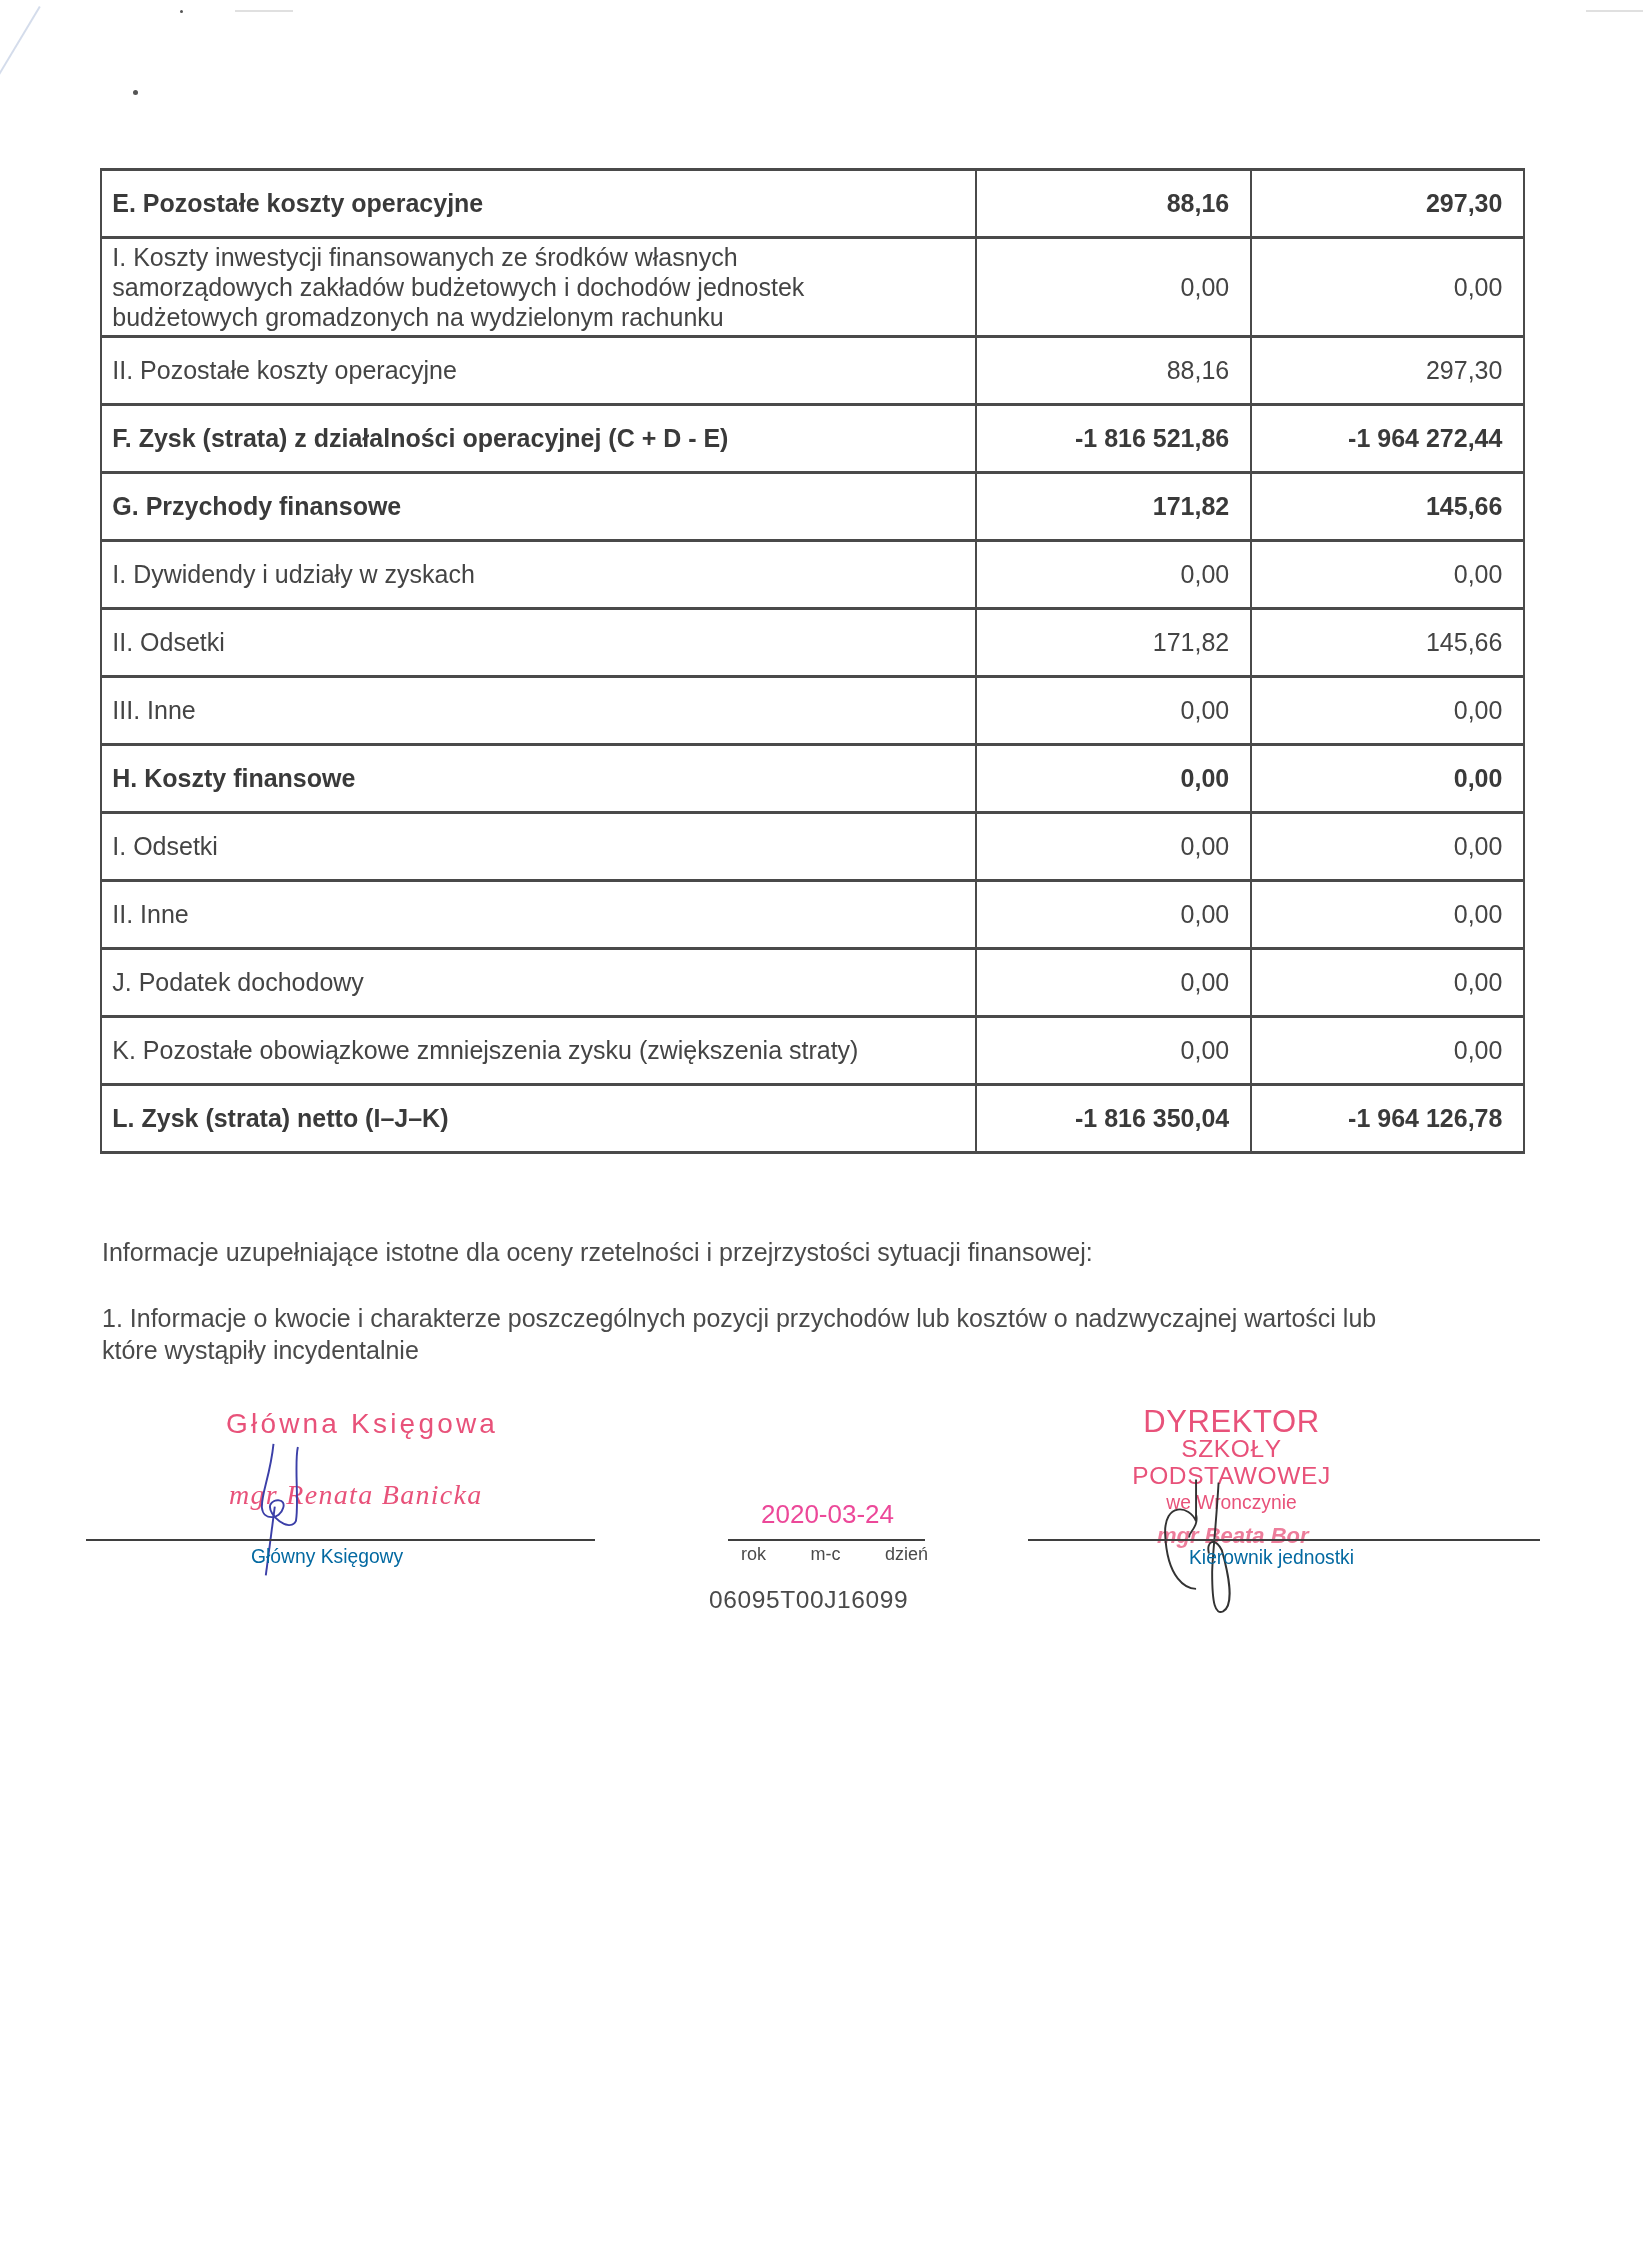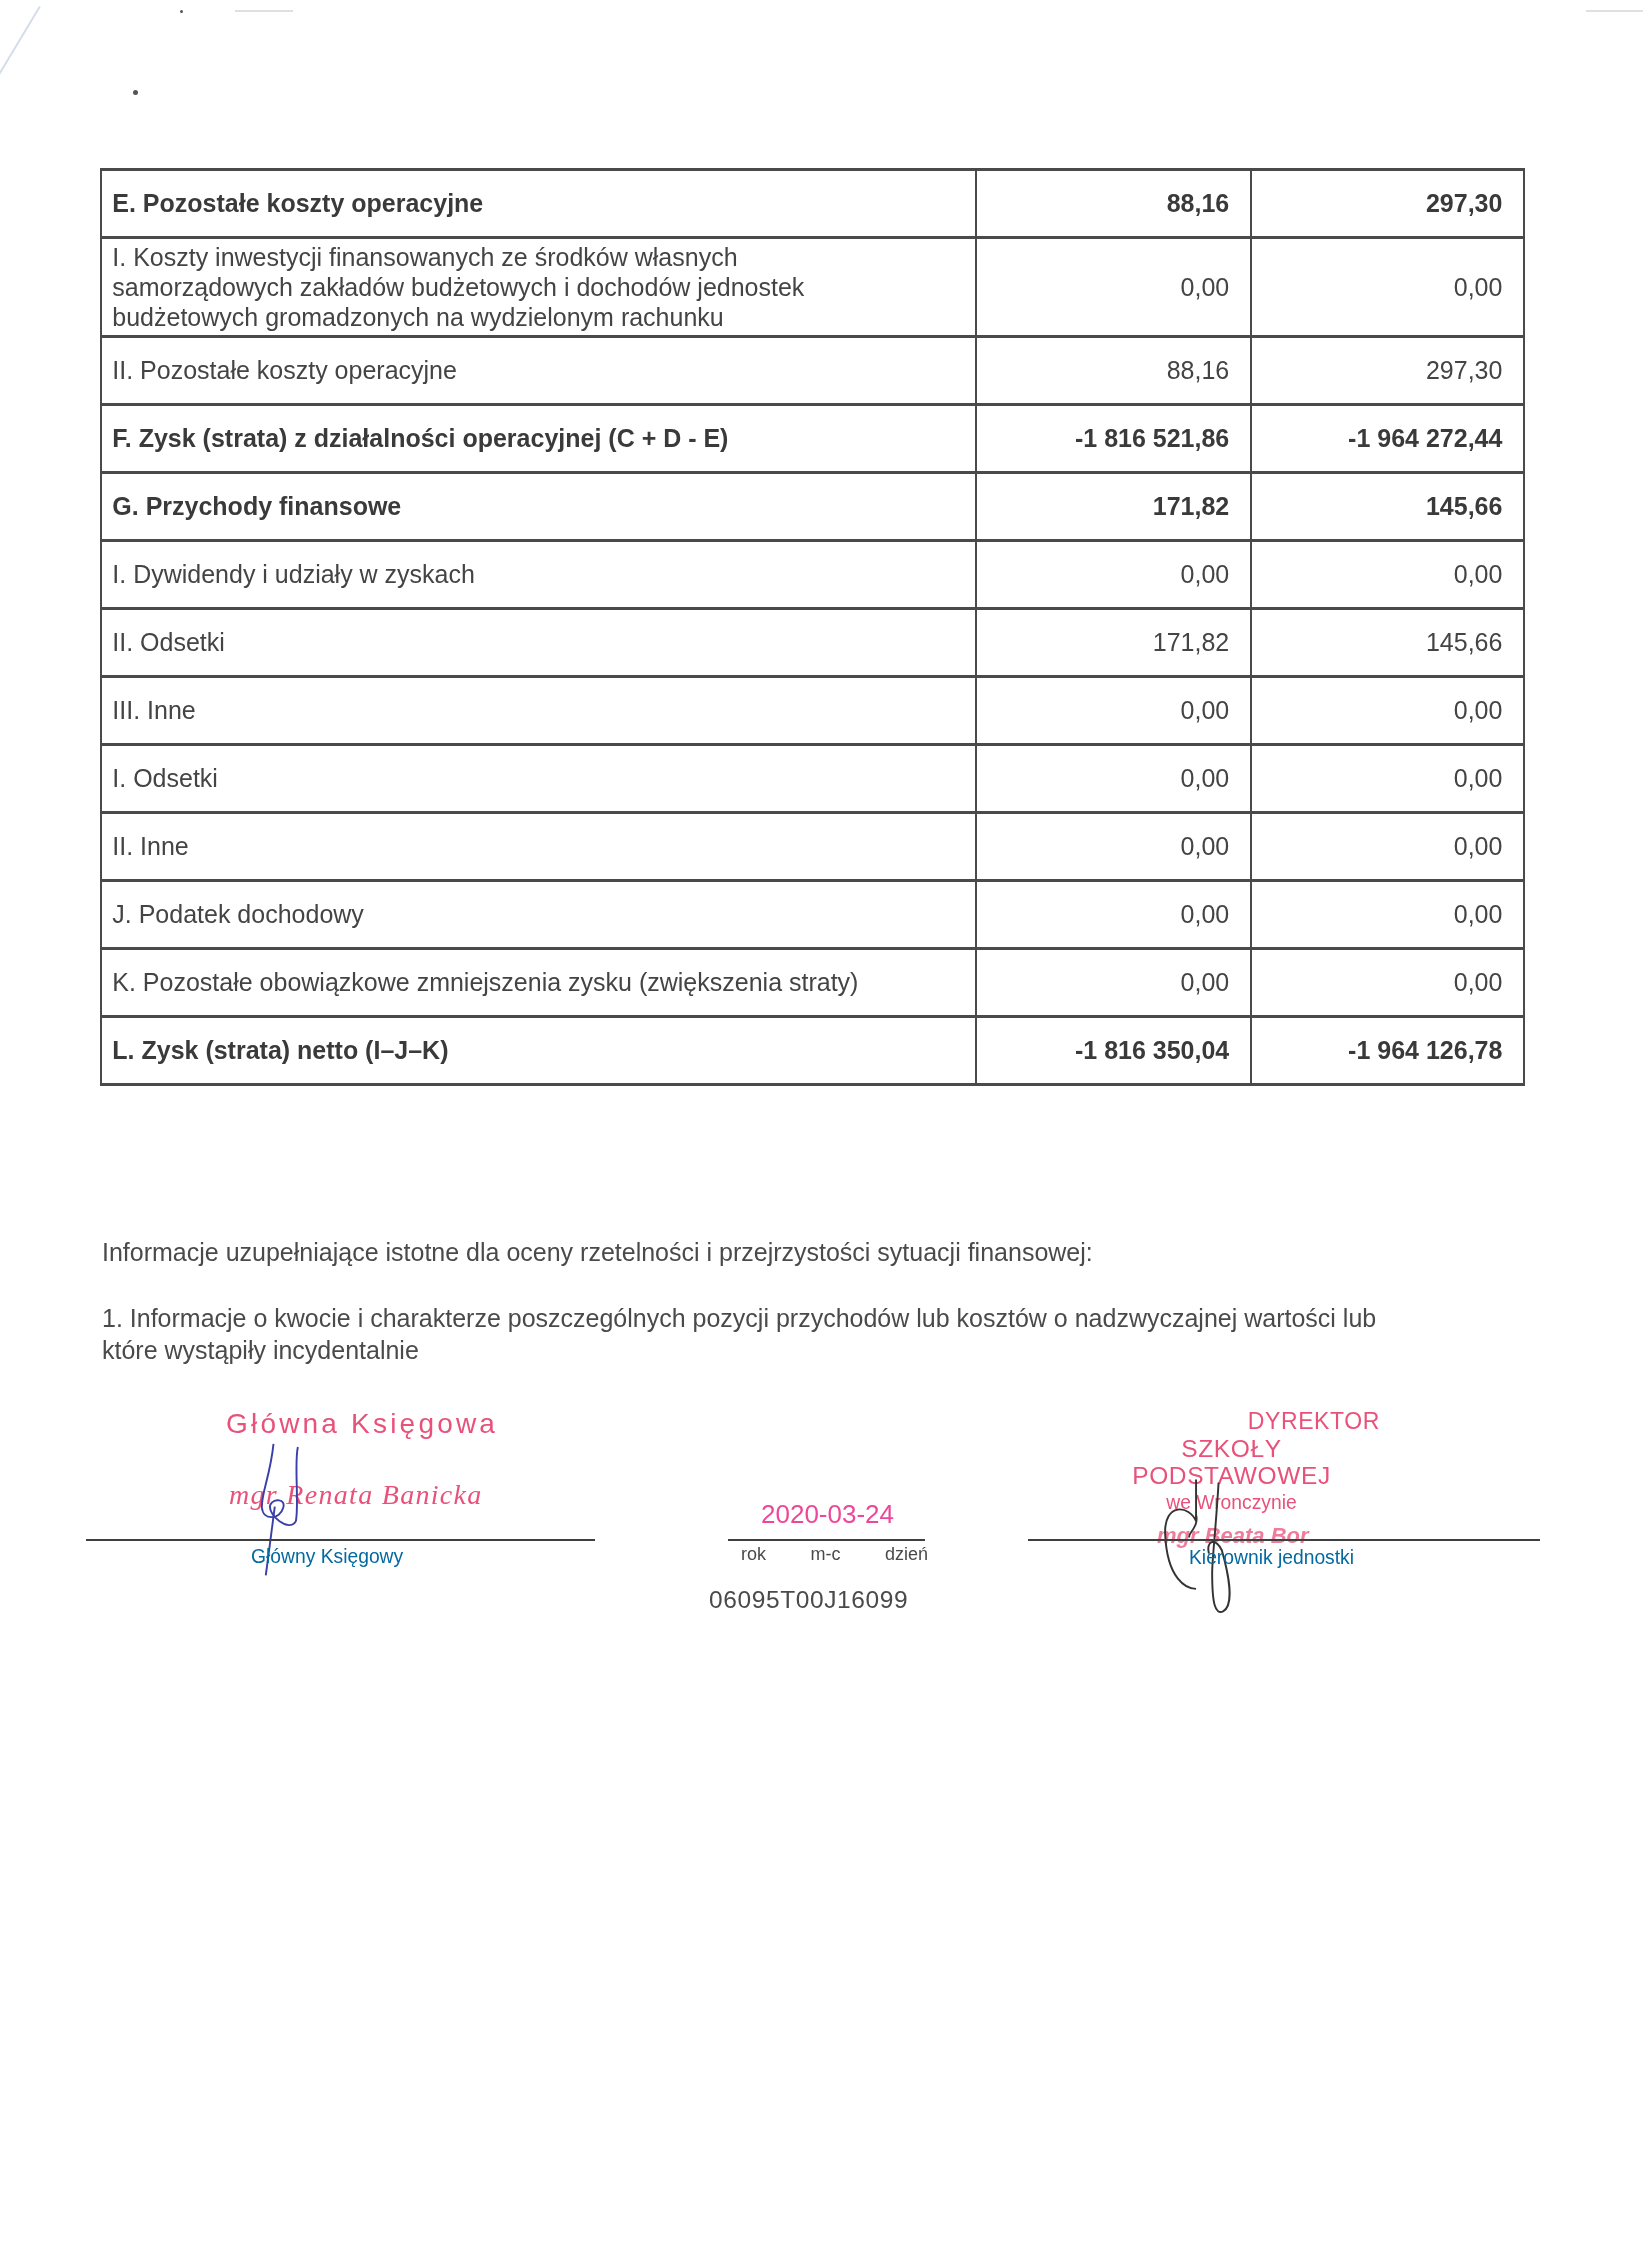--- a/index.html
+++ b/index.html
@@ -34,21 +34,21 @@
     .col-a { width: 274px; }
     .col-b { width: 272px; }
 
     .note {
       position: absolute; left: 102px; font-size: 25px; line-height: 32px; color: #4a4a4a;
     }
     .stamp { position: absolute; color: #e8527a; text-align: center; margin-left: 13px; }
     .stamp-a1 { left: 213px; top: 1408px; font-size: 28px; letter-spacing: 3.2px; }
     .stamp-a2 { left: 216px; top: 1479px; font-size: 28px; font-family: "Liberation Serif", "DejaVu Serif", serif; font-style: italic; letter-spacing: 1.3px; }
     .stamp-b { left: 1070px; top: 1408px; width: 297px; line-height: 27px; }
-    .stamp-b .l1 { font-size: 23px; letter-spacing: 0.6px; text-align: right; }
+    .stamp-b .l1 { font-size: 31px; letter-spacing: 0.6px; }
     .stamp-b .l2 { font-size: 24.5px; letter-spacing: 0.6px; }
     .stamp-b .l3 { font-size: 19.3px; }
     .stamp-b2 { left: 1144px; top: 1523px; font-size: 22px; font-style: italic; font-weight: bold; opacity: 0.75; }
 
     .sig-line { position: absolute; height: 1.9px; background: #3f3f3f; }
     .sig-caption { position: absolute; font-size: 19.3px; color: #0369a1; text-align: center; }
     .date-val { position: absolute; left: 761px; top: 1499px; font-size: 26px; color: #ec4899; }
     .date-parts { position: absolute; left: 741px; top: 1544px; width: 187px; display: flex; justify-content: space-between; font-size: 18px; color: #4a4a4a; }
     .reg-no { position: absolute; left: 709px; top: 1586px; font-size: 24.5px; color: #4a4a4a; letter-spacing: 0.6px; }
     svg.sig { position: absolute; }
@@ -99,20 +99,25 @@
       <td class="num">0,00</td>
       <td class="num">0,00</td>
     </tr>
     <tr class="r-std">
       <td class="lbl">II. Odsetki</td>
       <td class="num">171,82</td>
       <td class="num">145,66</td>
     </tr>
     <tr class="r-std">
       <td class="lbl">III. Inne</td>
+      <td class="num">0,00</td>
+      <td class="num">0,00</td>
+    </tr>
+    <tr class="r-std bold">
+      <td class="lbl">H. Koszty finansowe</td>
       <td class="num">0,00</td>
       <td class="num">0,00</td>
     </tr>
     <tr class="r-std">
       <td class="lbl">I. Odsetki</td>
       <td class="num">0,00</td>
       <td class="num">0,00</td>
     </tr>
     <tr class="r-std">
       <td class="lbl">II. Inne</td>

